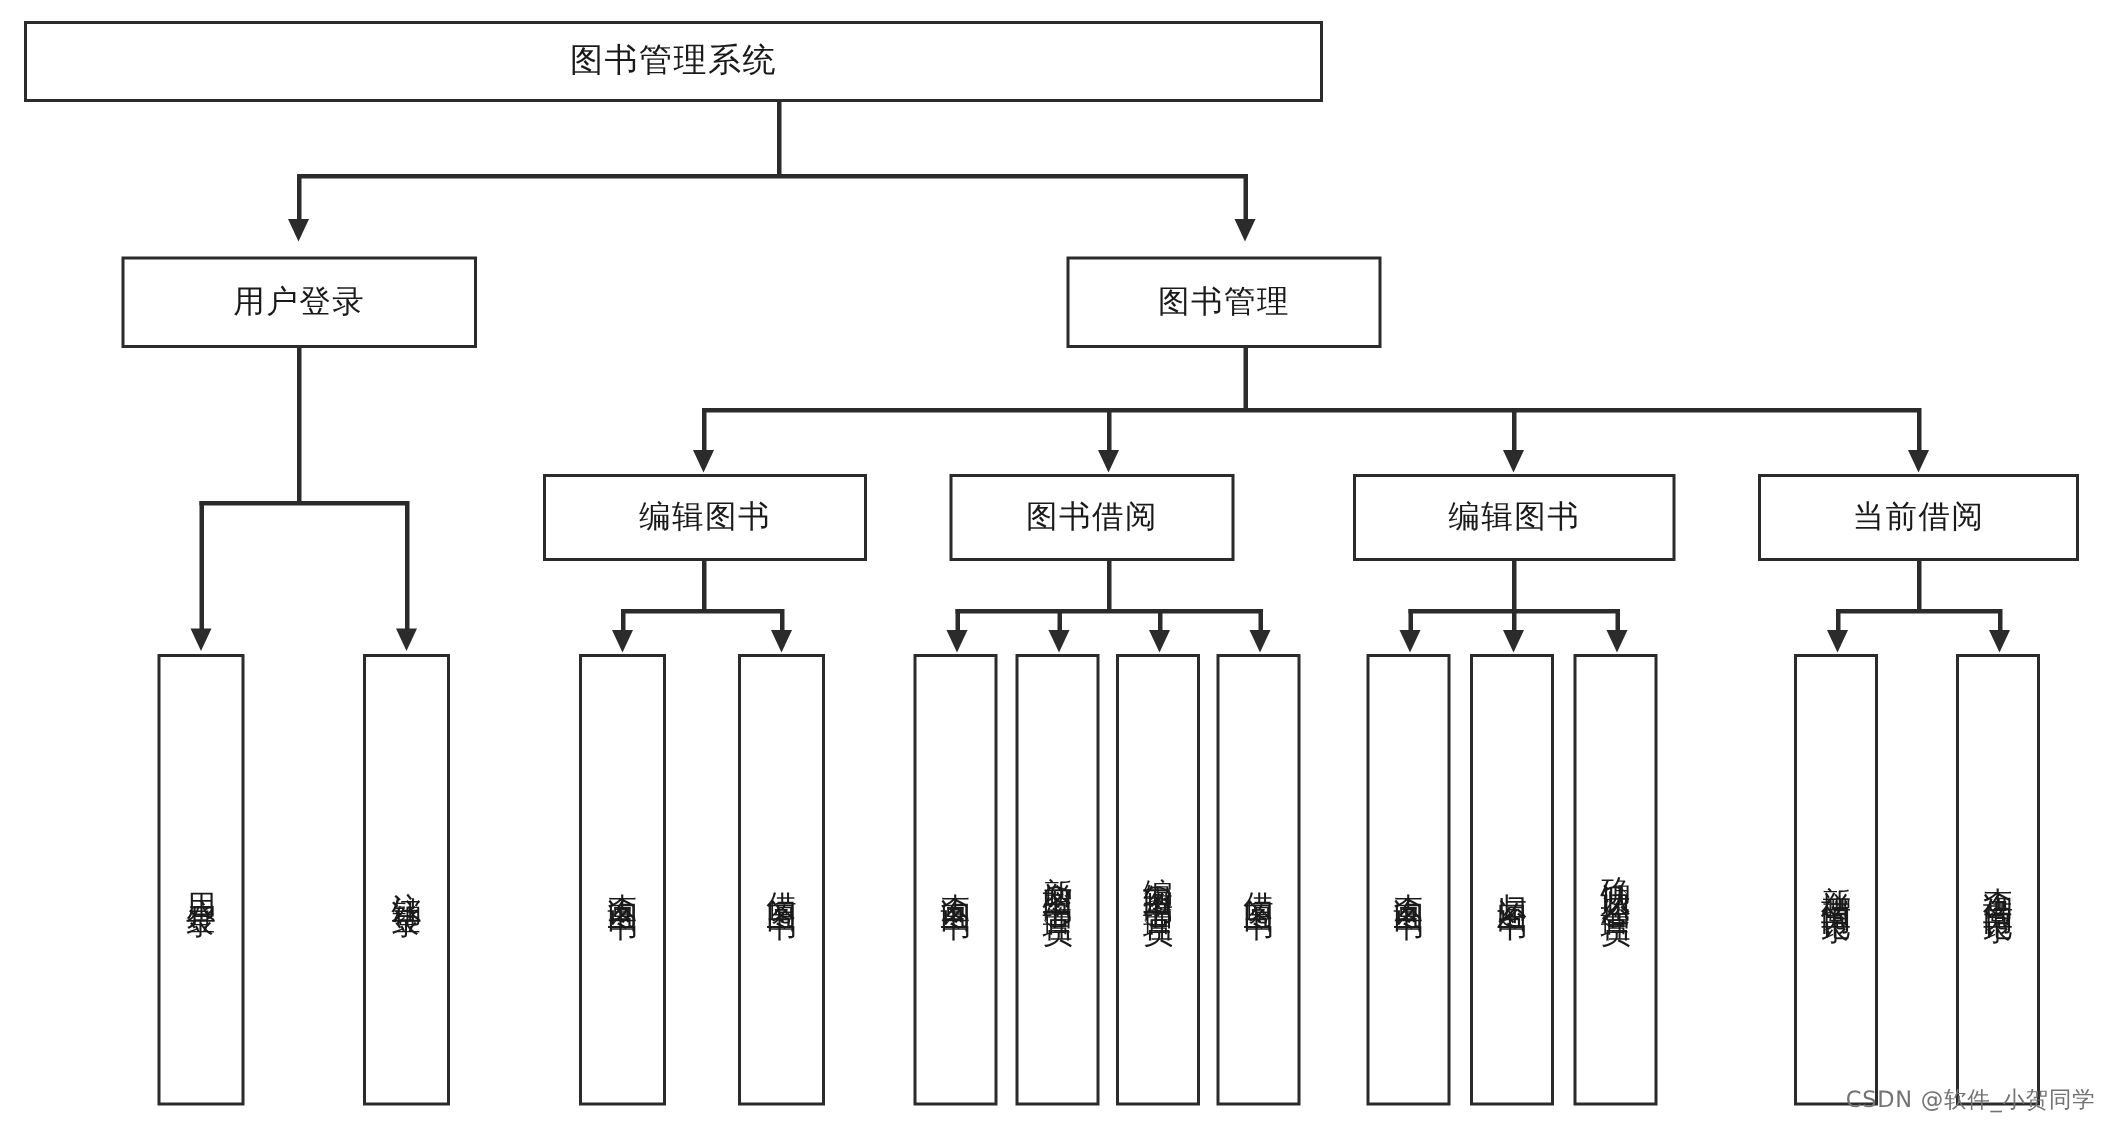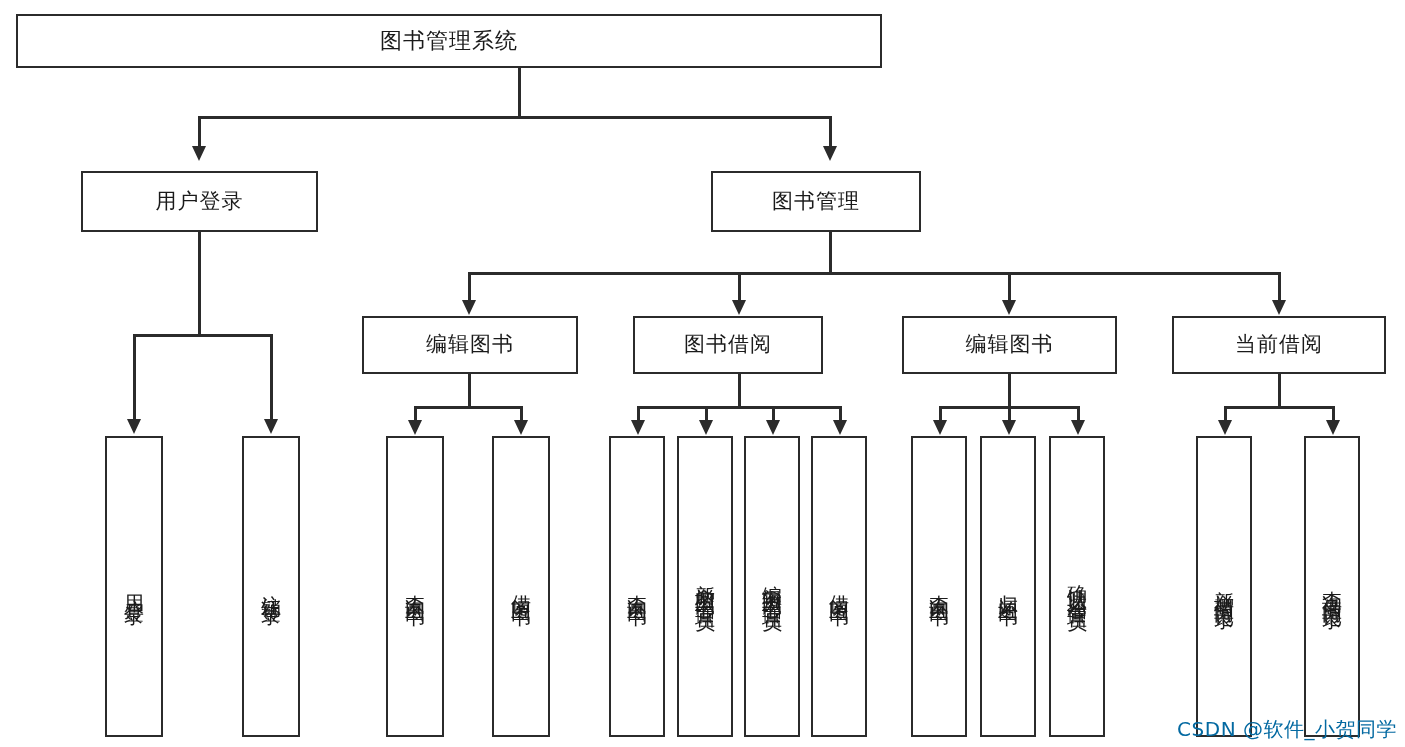--- a/index.html
+++ b/index.html
@@ -60,22 +60,22 @@
     width:0;height:0;
     border-left:7px solid transparent;
     border-right:7px solid transparent;
     border-top:15px solid #2b2b2b;
   }
 
   
   #watermark{
     position:absolute;
     right:8px;bottom:4px;
-    font-size:20px;
-    color:#0369a1;
+    font-size:15px;
+    color:#737373;
     white-space:nowrap;
     letter-spacing:0.5px;
   }
 </style>
 </head>
 <body>
 
 <div id="stage">
 
   <div class="node root" style="left:16px;top:14px;width:866px;height:54px;">

